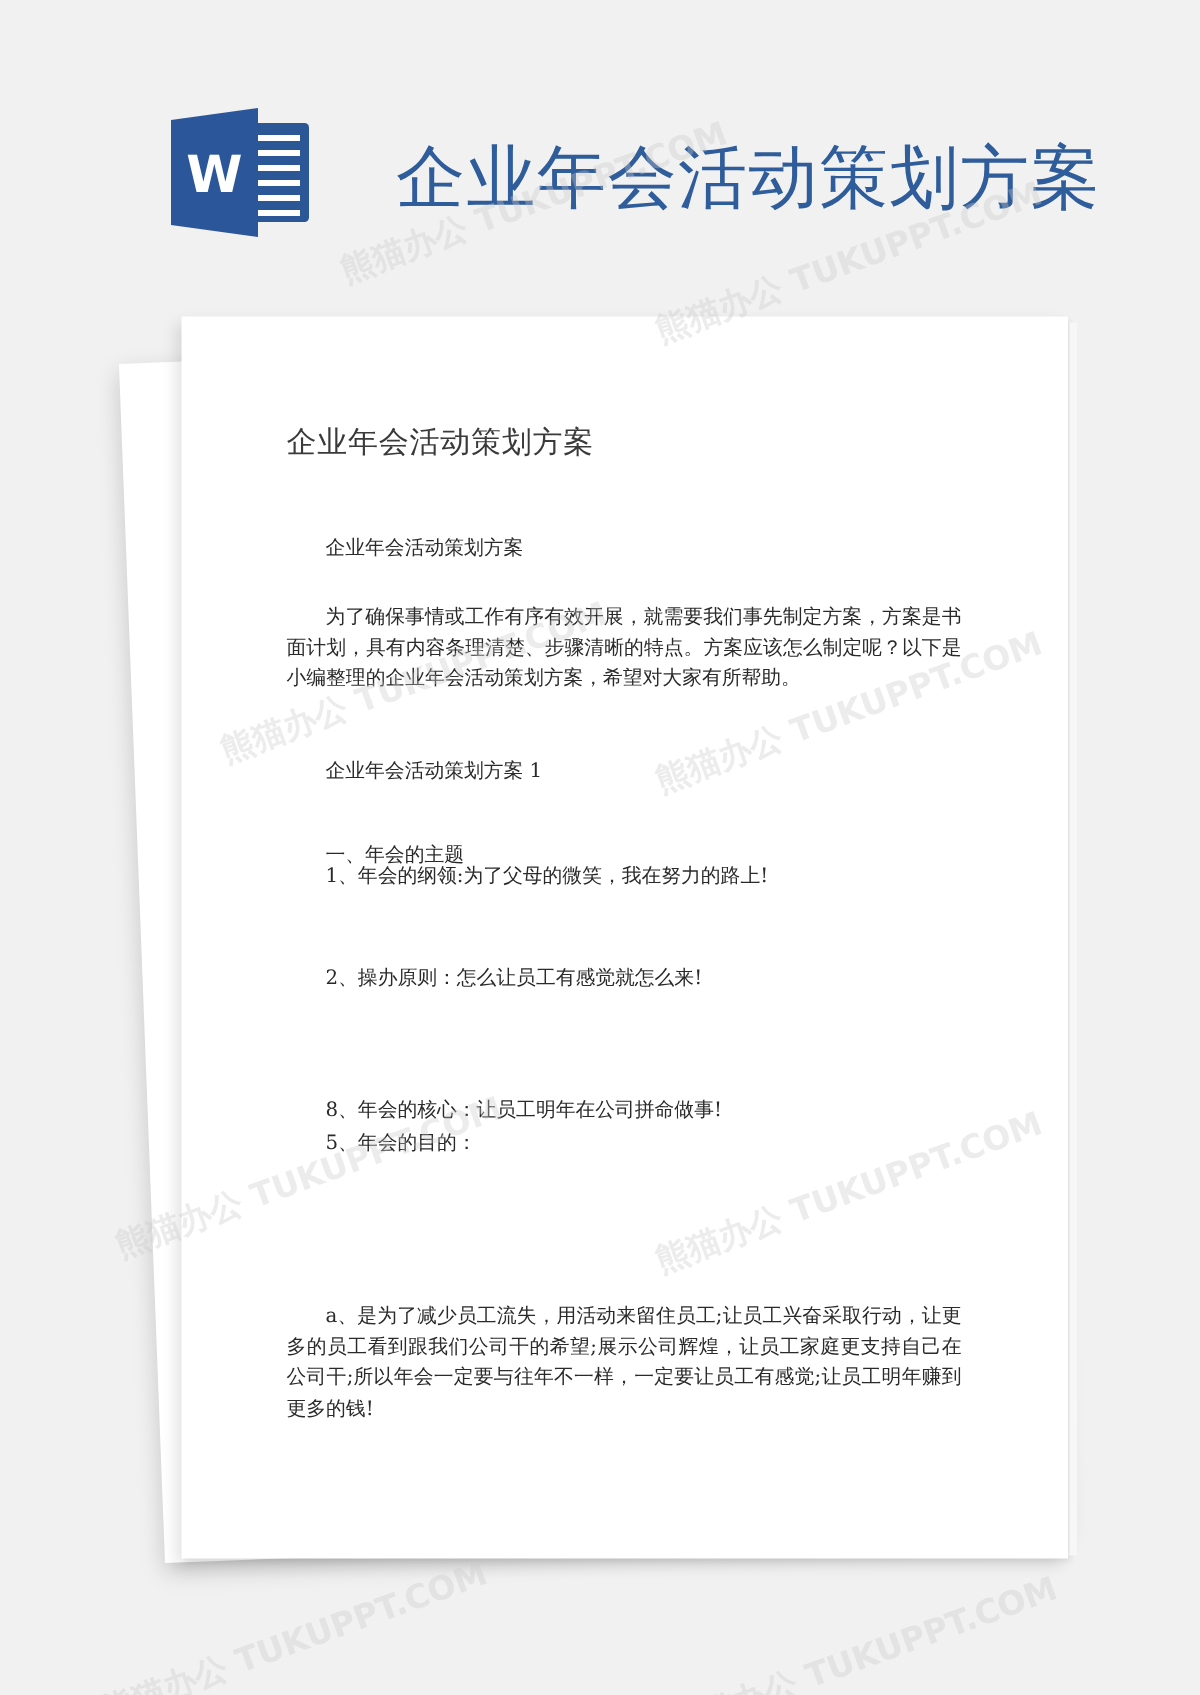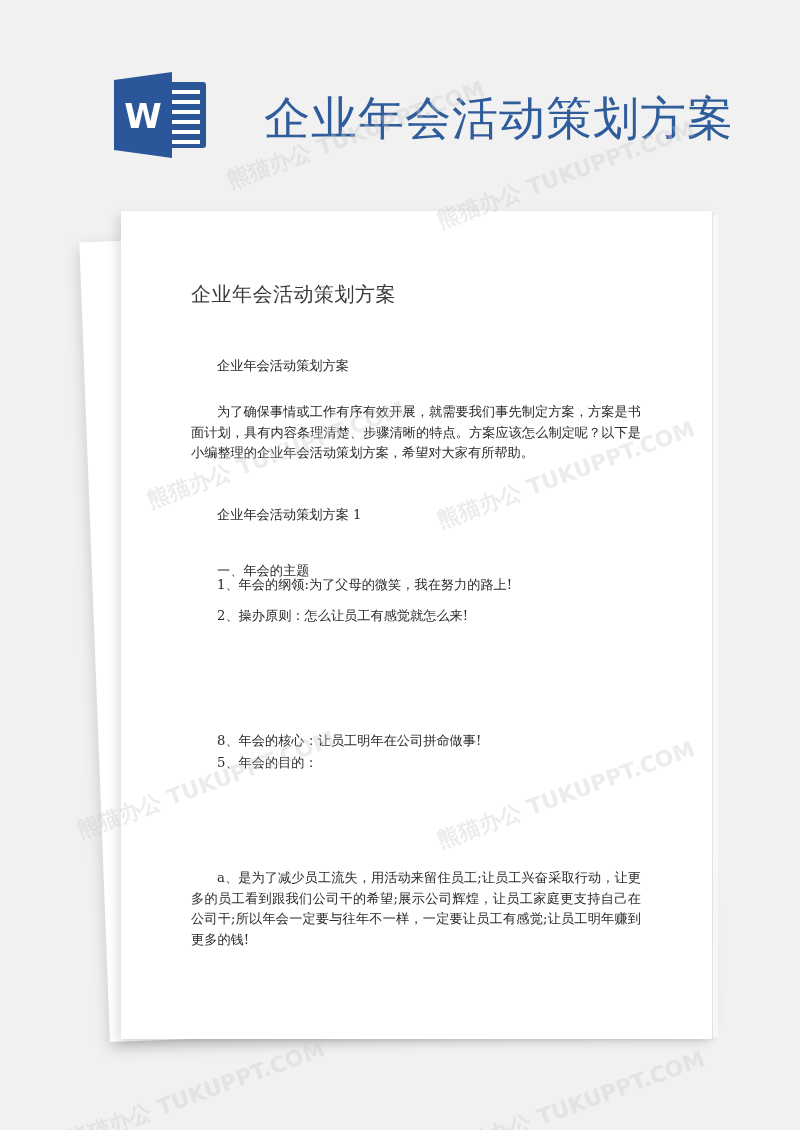--- a/index.html
+++ b/index.html
@@ -67,21 +67,21 @@
 
 <div class="page-front">
   <div class="right-edge"></div>
   <div class="doc-title">企业年会活动策划方案</div>
 
   <div class="para" style="top:145px;">企业年会活动策划方案</div>
   <div class="para" style="top:191px;">为了确保事情或工作有序有效开展，就需要我们事先制定方案，方案是书面计划，具有内容条理清楚、步骤清晰的特点。方案应该怎么制定呢？以下是小编整理的企业年会活动策划方案，希望对大家有所帮助。</div>
   <div class="para" style="top:272px;margin-top:22px;">企业年会活动策划方案 1</div>
   <div class="para" style="top:318px;margin-top:32px;">一、年会的主题</div>
   <div class="para" style="top:364px;">1、年会的纲领:为了父母的微笑，我在努力的路上!</div>
-  <div class="para" style="top:395px;">2、操办原则：怎么让员工有感觉就怎么来!</div>
+  <div class="para" style="top:432px;">2、操办原则：怎么让员工有感觉就怎么来!</div>
   <div class="para" style="top:520px;">8、年会的核心：让员工明年在公司拼命做事!</div>
   <div class="para" style="top:542px;">5、年会的目的：</div>
   <div class="para" style="top:657px;">a、是为了减少员工流失，用活动来留住员工;让员工兴奋采取行动，让更多的员工看到跟我们公司干的希望;展示公司辉煌，让员工家庭更支持自己在公司干;所以年会一定要与往年不一样，一定要让员工有感觉;让员工明年赚到更多的钱!</div>
 </div>
 
 <div class="watermark" style="left:220px; top:120px;">熊猫办公 TUKUPPT.COM</div>
 <div class="watermark" style="left:430px; top:160px;">熊猫办公 TUKUPPT.COM</div>
 <div class="watermark" style="left:140px; top:440px;">熊猫办公 TUKUPPT.COM</div>
 <div class="watermark" style="left:430px; top:460px;">熊猫办公 TUKUPPT.COM</div>
 <div class="watermark" style="left:70px; top:770px;">熊猫办公 TUKUPPT.COM</div>

